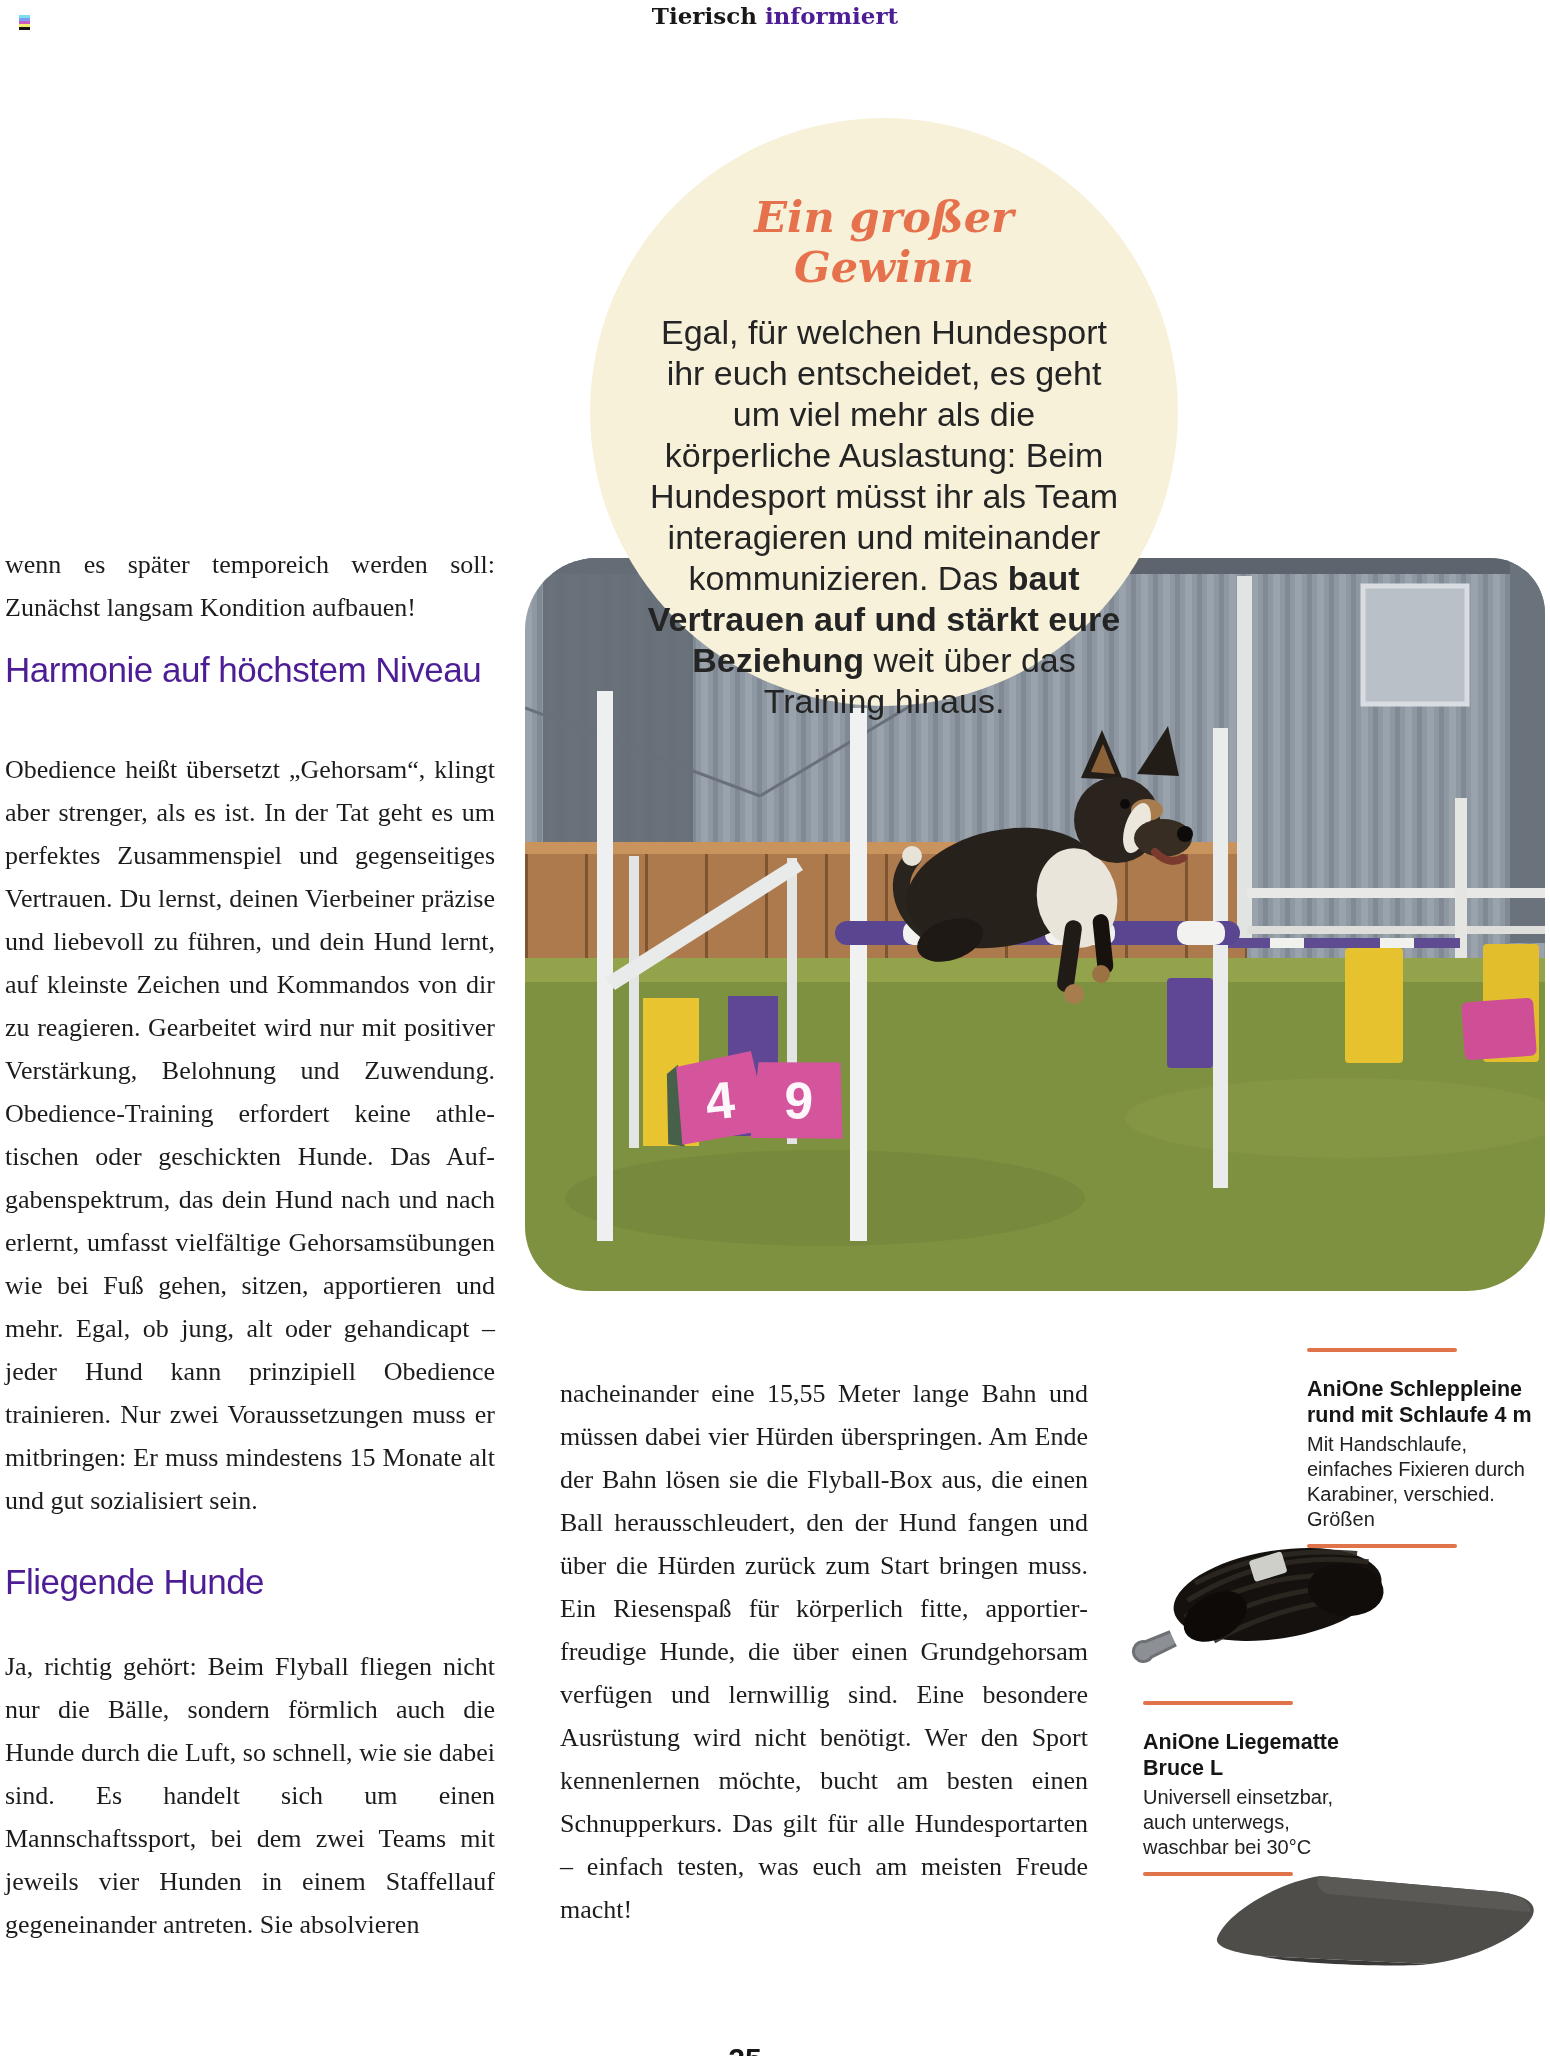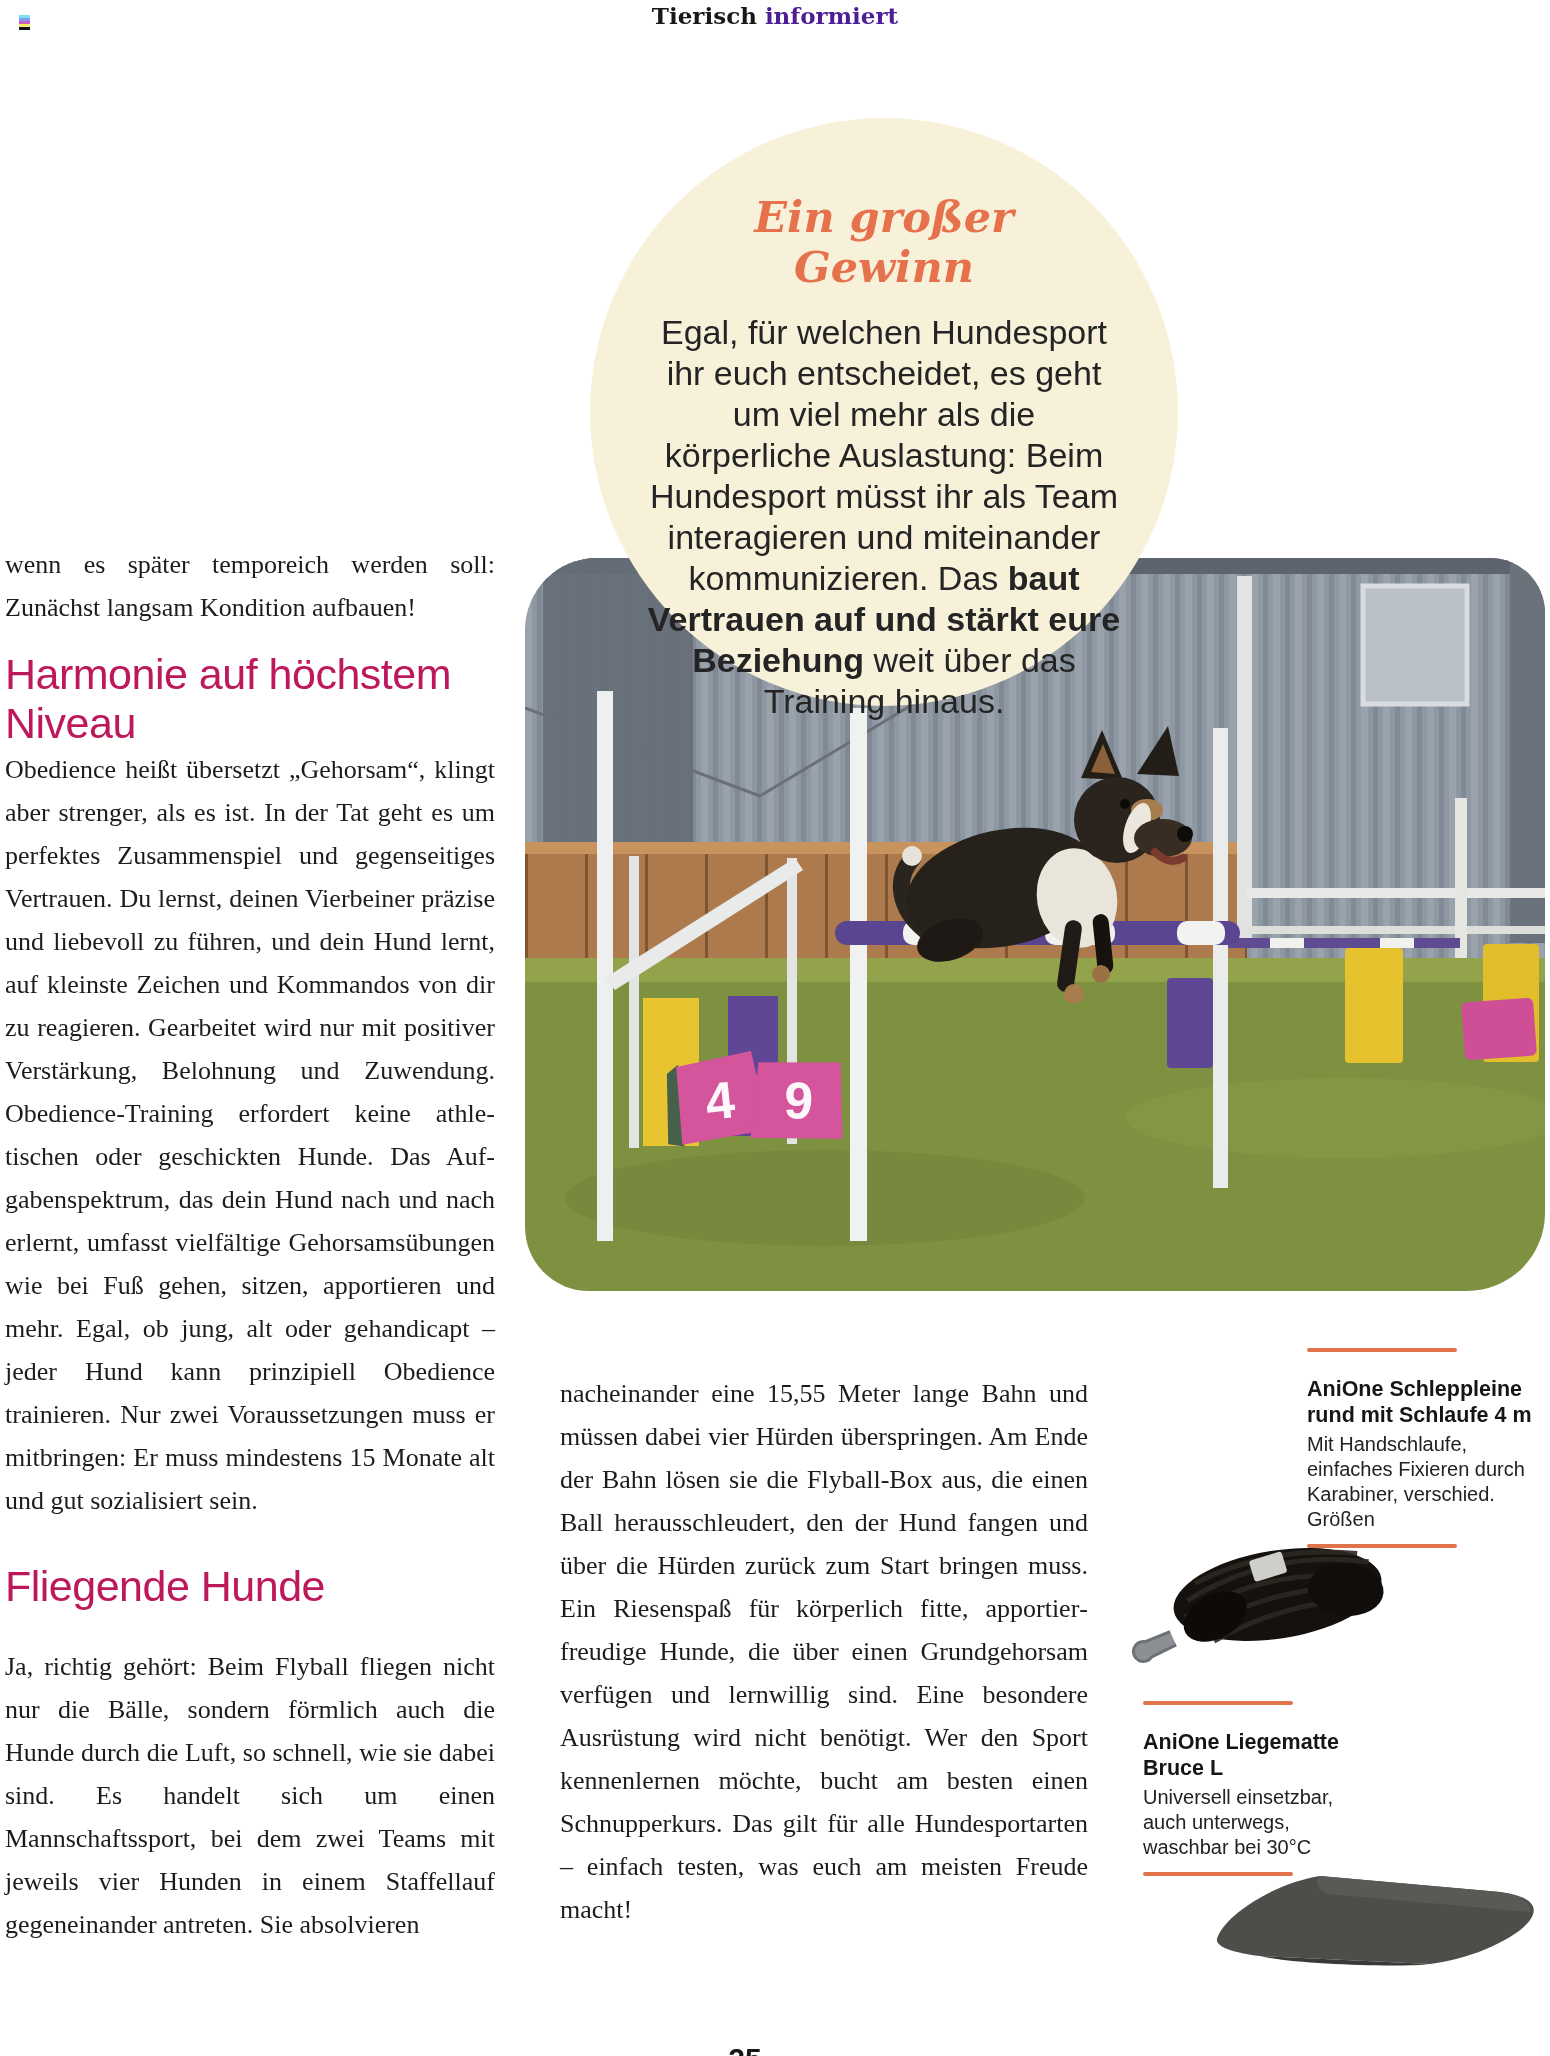--- a/index.html
+++ b/index.html
@@ -25,22 +25,22 @@
               font-family:"Liberation Sans", sans-serif;font-size:34px;line-height:41px;color:#242424;}
   .badge-body .bold{font-weight:700;}
 
   
   .photo{position:absolute;left:525px;top:558px;width:1020px;height:733px;
          border-radius:72px 55px 78px 64px;overflow:hidden;z-index:1;}
 
   
   .abs{position:absolute;}
   .serif-par{font-size:26px;line-height:43px;text-align:justify;hyphens:manual;}
-  .h-orange{font-family:"Liberation Sans", sans-serif;color:#be185d;font-weight:400;
-            font-size:43px;letter-spacing:-0.5px;}
+  .h-orange{font-family:"Liberation Sans", sans-serif;color:#4c1d95;font-weight:400;
+            font-size:35px;letter-spacing:-0.5px;}
   .col-left{left:5px;width:490px;}
   .intro{top:543px;}
   .h1{top:650px;}
   .p1{top:748px;}
   .h2{top:1562px;}
   .p2{top:1645px;}
 
   
   .col-mid{left:560px;top:1372px;width:528px;}
 

